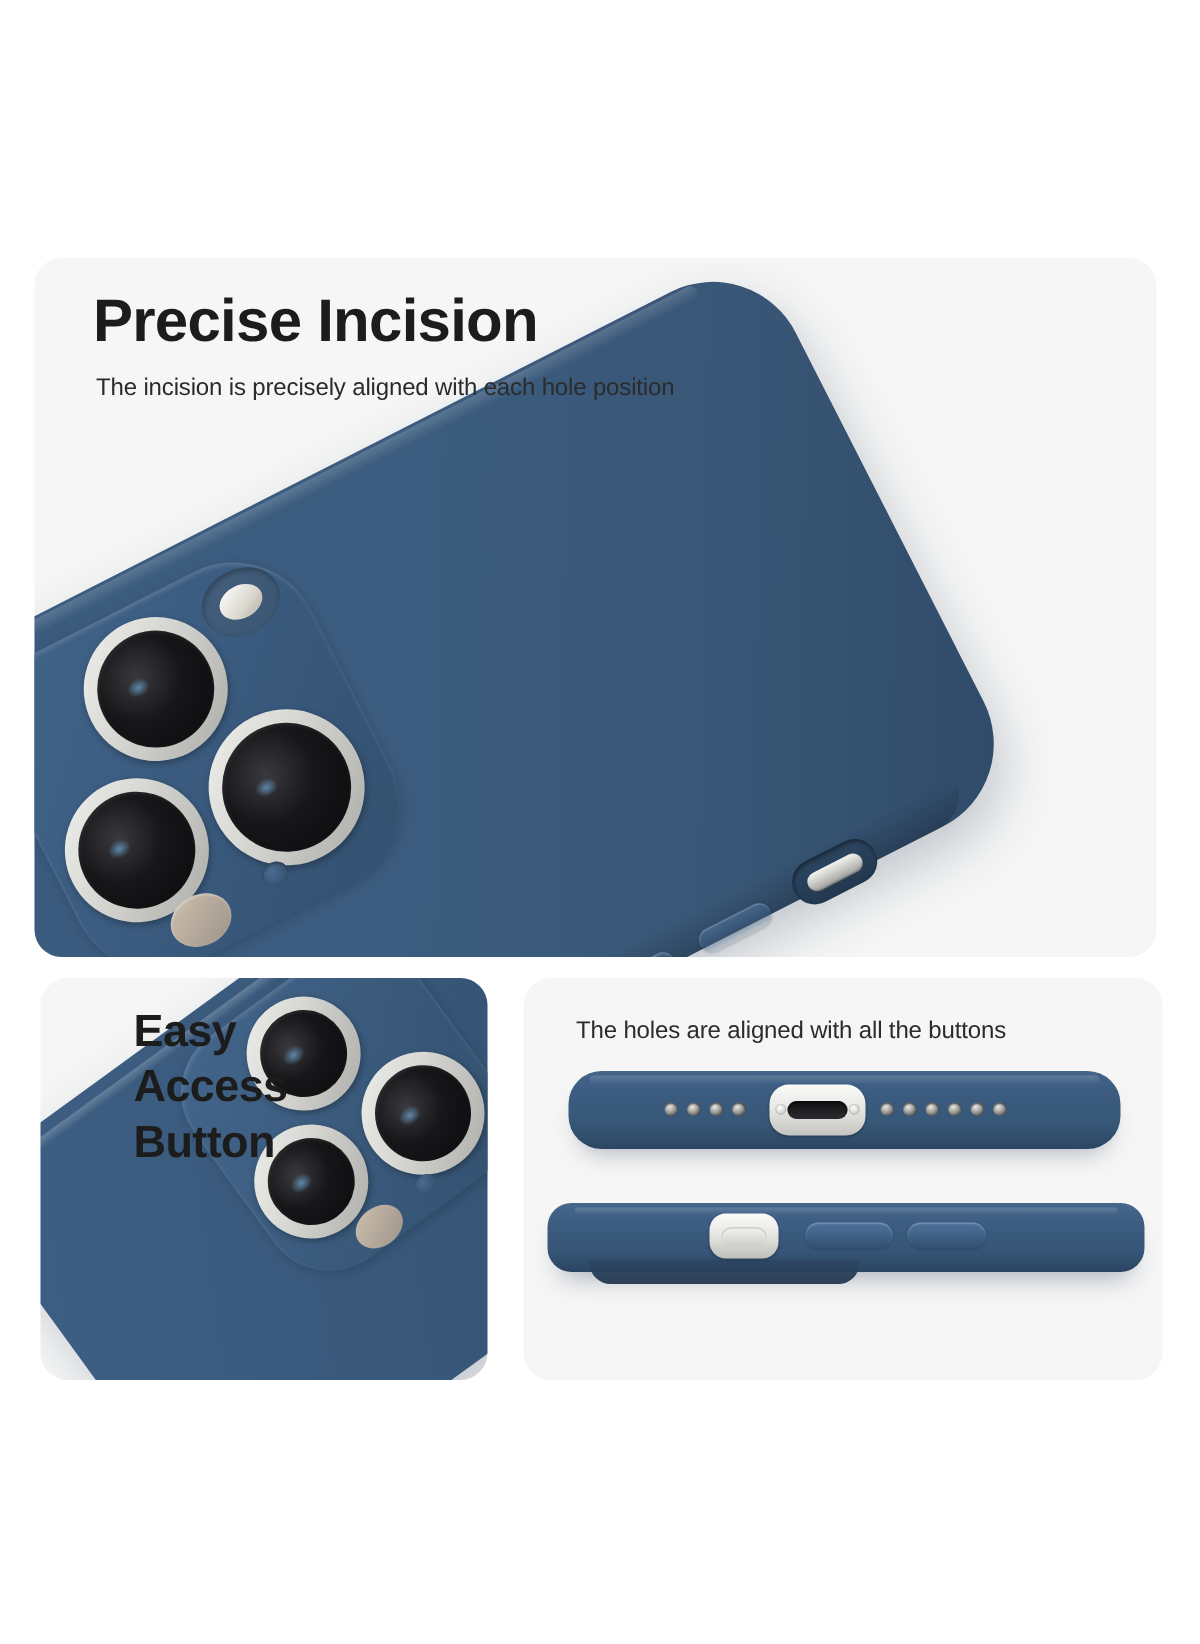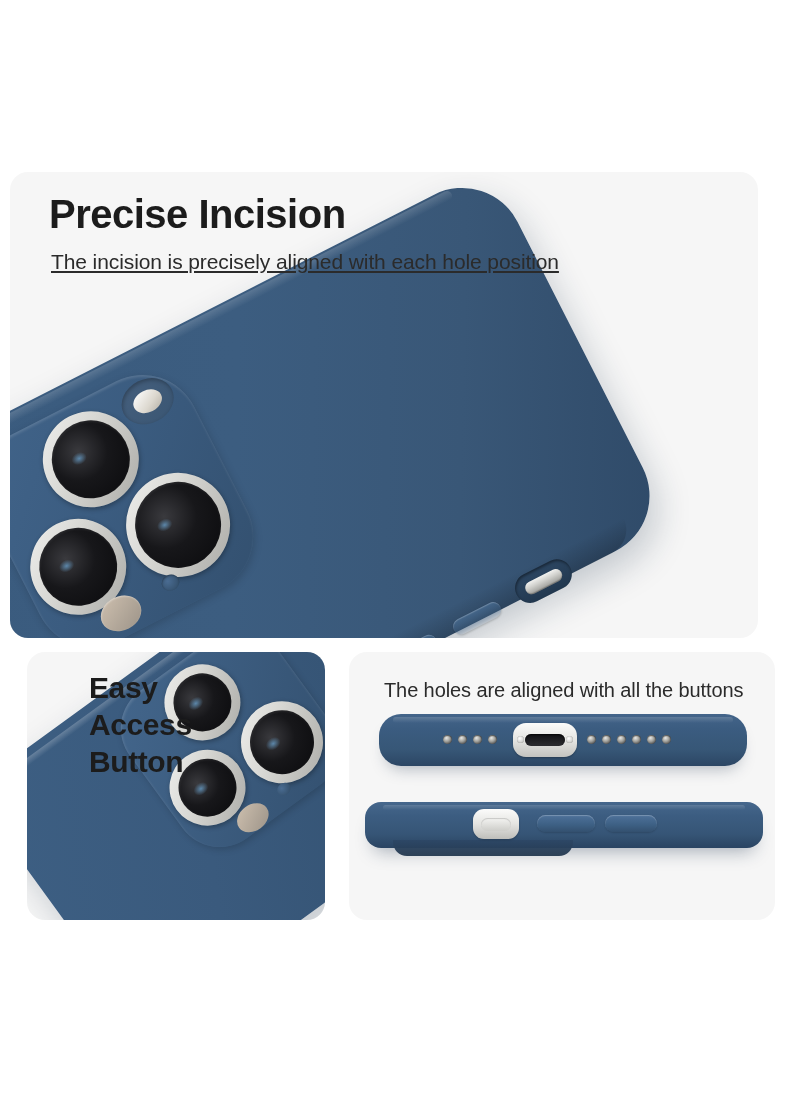--- a/index.html
+++ b/index.html
@@ -11,46 +11,45 @@
   }
   .page { position:relative; width:800px; height:1096px; background:#ffffff; }
 
   
   .panel {
     position:absolute;
     background:#f6f6f6;
     border-radius:18px;
     overflow:hidden;
   }
-  #panel-precise { left:10px;  top:172px; width:748px; height:466px; }
+  #panel-precise { left:23px;  top:172px; width:748px; height:466px; }
   #panel-easy    { left:27px;  top:652px; width:298px; height:268px; }
   #panel-holes   { left:349px; top:652px; width:426px; height:268px; }
 
   
   .title-main {
     position:absolute; left:39px; top:22px;
     font-size:40px; font-weight:bold; color:#1c1c1c;
     letter-spacing:-0.5px; line-height:1;
   }
   .subtitle-main {
     position:absolute; left:41px; top:78px;
-    font-size:21px; font-weight:normal; color:#2b2b2b;
+    font-size:16px; font-weight:normal; color:#2b2b2b;
     letter-spacing:-0.1px;
-    text-decoration:underline;
   }
   .title-easy {
     position:absolute; left:18px; top:18px;
     font-size:30px; font-weight:bold; color:#1c1c1c;
     line-height:1.23; letter-spacing:-0.4px;
     white-space:pre-line;
     margin-left:44px;
   }
   .title-holes {
     position:absolute; left:35px; top:27px;
-    font-size:20px; font-weight:normal; color:#2b2b2b;
+    font-size:16px; font-weight:normal; color:#2b2b2b;
     letter-spacing:-0.1px;
   }
 
   
   #phone-main {
     position:absolute;
     left:-35px; top:118px;
     width:640px; height:400px;
     transform:rotate(-27deg);
     transform-origin:50% 50%;

